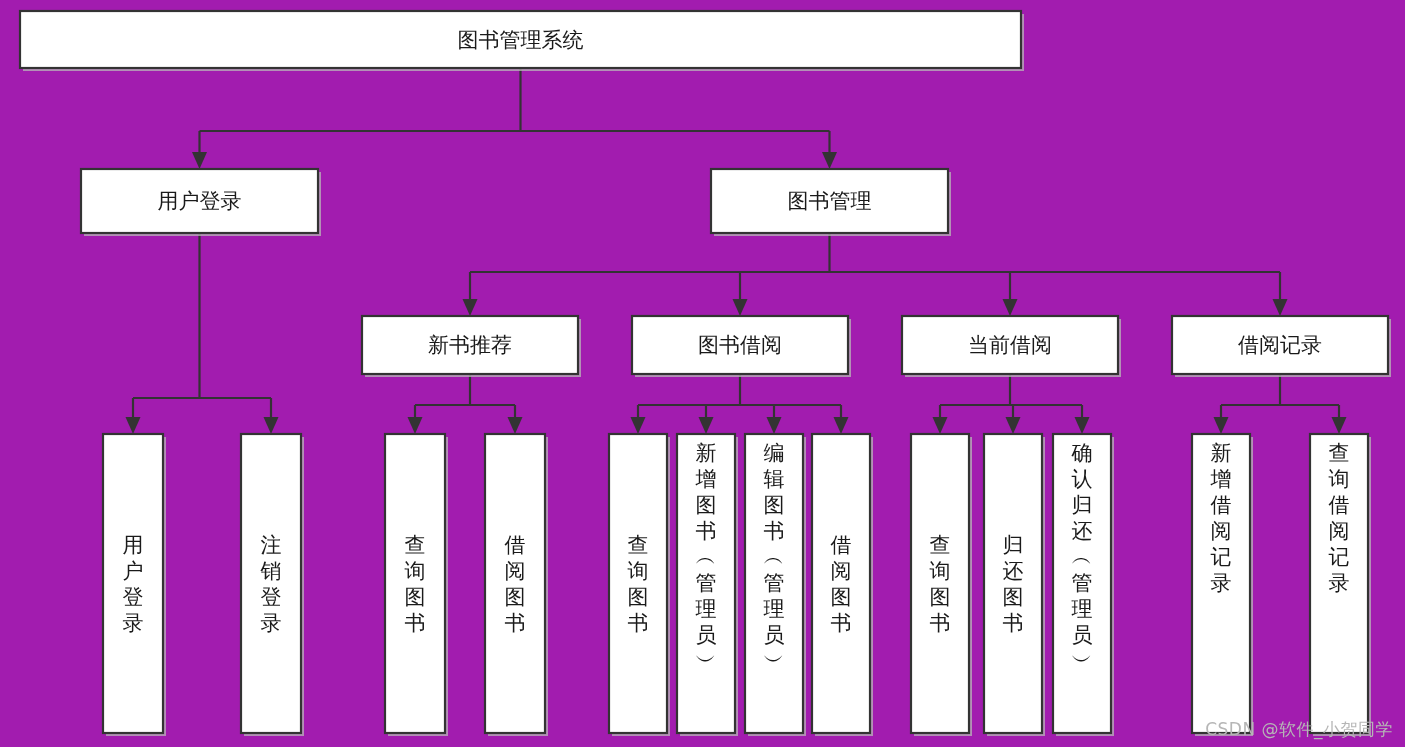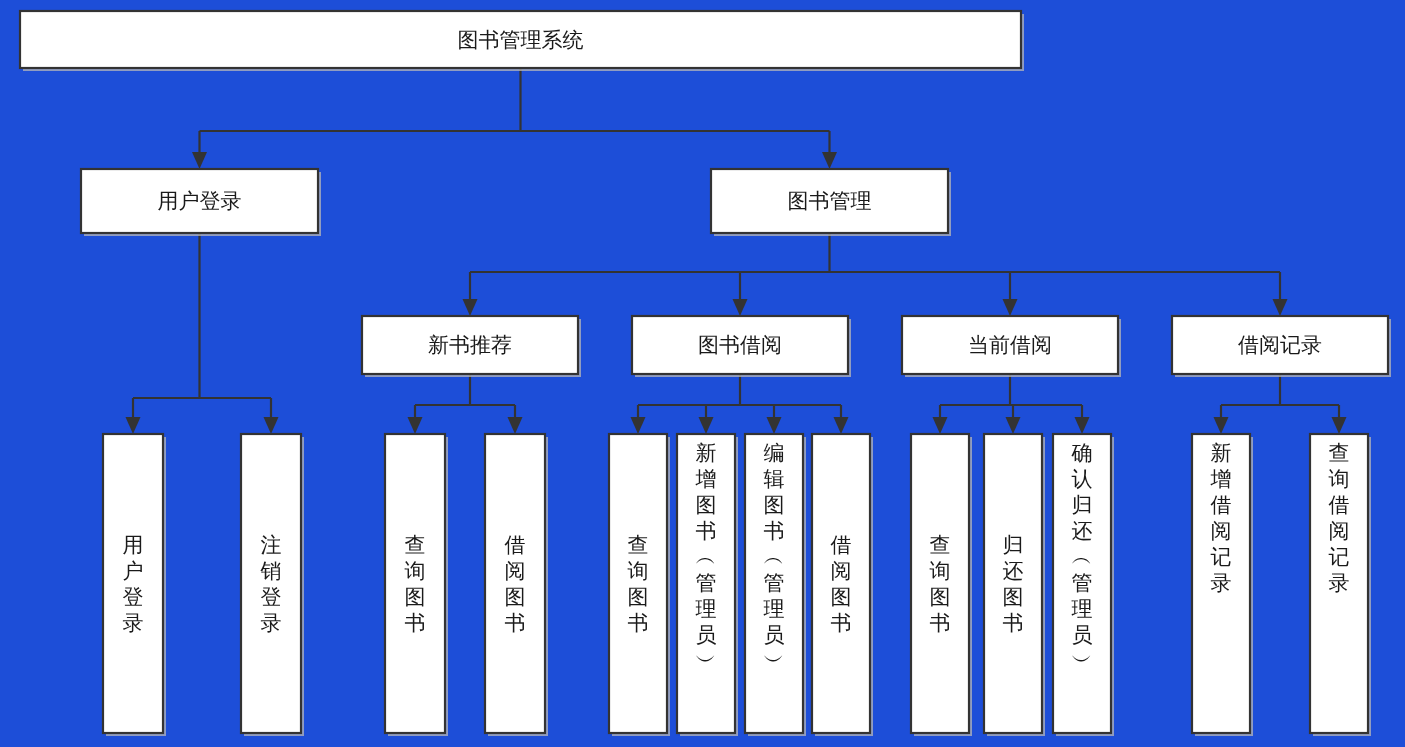--- a/index.html
+++ b/index.html
@@ -11,21 +11,21 @@
   body {
     width: 1405px;
     height: 747px;
     font-family: "DejaVu Sans", "Liberation Sans", sans-serif;
     overflow: hidden;
   }
   #diagram-root {
     position: relative;
     width: 1405px;
     height: 747px;
-    background: #1d4ed8;
+    background: #a21caf;
   }
   svg#tree-svg {
     position: absolute;
     left: 0;
     top: 0;
     width: 1405px;
     height: 747px;
     display: block;
   }
   .node-box {
@@ -244,13 +244,14 @@
           <rect x="1192" y="434" width="58" height="299" class="node-box"></rect>
           <text x="1221" y="460" class="node-label-v"><tspan x="1221" dy="0">新</tspan><tspan x="1221" dy="26">增</tspan><tspan x="1221" dy="26">借</tspan><tspan x="1221" dy="26">阅</tspan><tspan x="1221" dy="26">记</tspan><tspan x="1221" dy="26">录</tspan></text>
         </g>
         <g>
           <rect x="1313" y="437" width="58" height="299" class="node-shadow"></rect>
           <rect x="1310" y="434" width="58" height="299" class="node-box"></rect>
           <text x="1339" y="460" class="node-label-v"><tspan x="1339" dy="0">查</tspan><tspan x="1339" dy="26">询</tspan><tspan x="1339" dy="26">借</tspan><tspan x="1339" dy="26">阅</tspan><tspan x="1339" dy="26">记</tspan><tspan x="1339" dy="26">录</tspan></text>
         </g>
       </g>
   </svg>
+  <div class="watermark">CSDN @软件_小贺同学</div>
 </div>
 
 </body></html>

